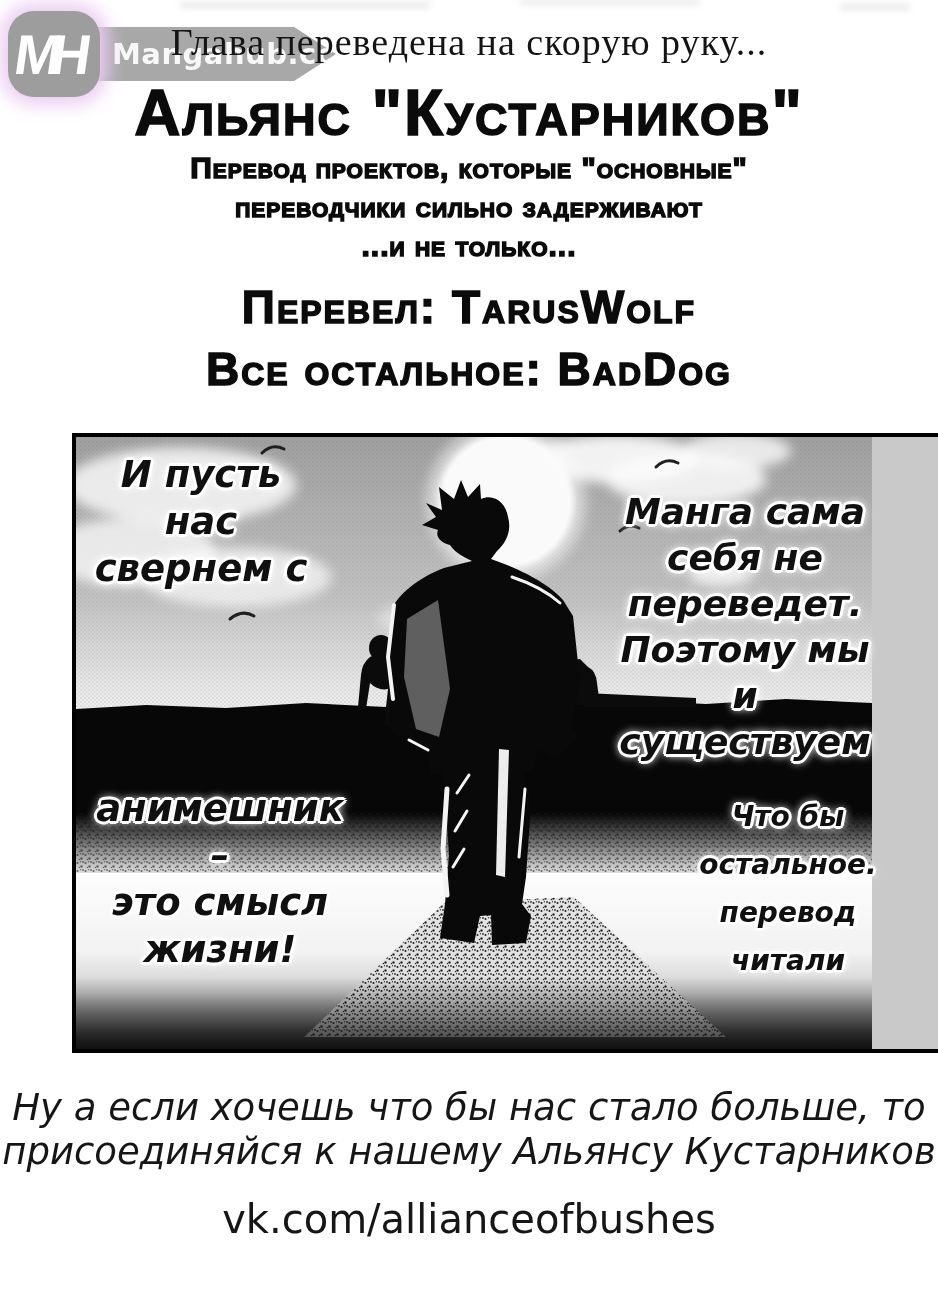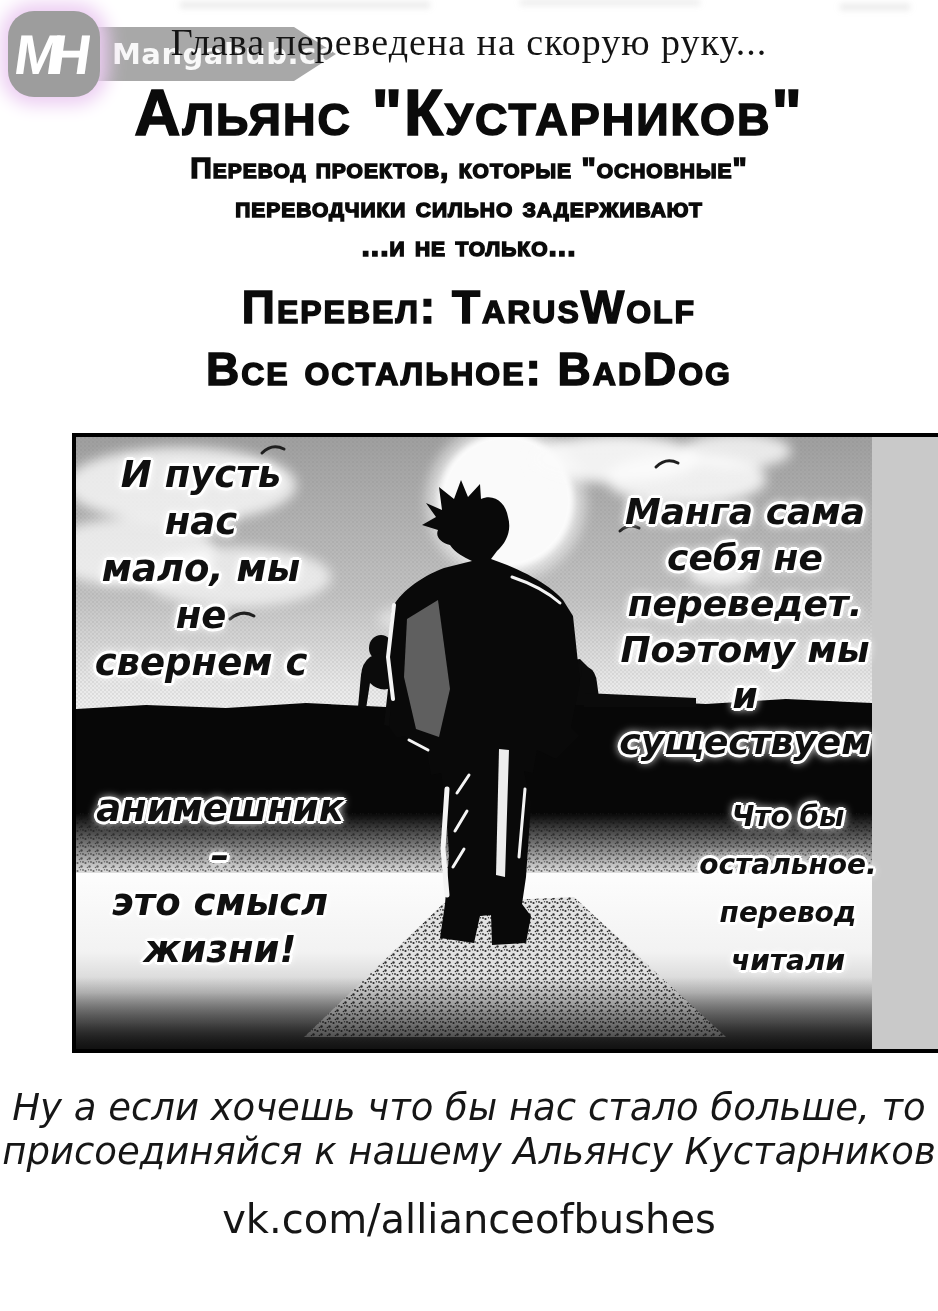--- a/index.html
+++ b/index.html
@@ -188,21 +188,20 @@
         <path stroke-width="3" d="M377,430 L388,412"></path>
         <path stroke-width="3" d="M436,140 Q466,150 484,166"></path>
       </g>
     </g>
 
     <rect x="0" y="540" width="796" height="72" fill="url(#fade)"></rect>
   </svg>
 
   <div class="bubble b-tl">
     <div>И пусть нас</div>
-    <div>мало, мы не</div>
     <div>свернем с</div>
   </div>
   <div class="bubble b-tr">
     <div>Манга сама</div>
     <div>себя не</div>
     <div>переведет.</div>
     <div>Поэтому мы и</div>
     <div>существуем</div>
   </div>
   <div class="bubble b-bl">

